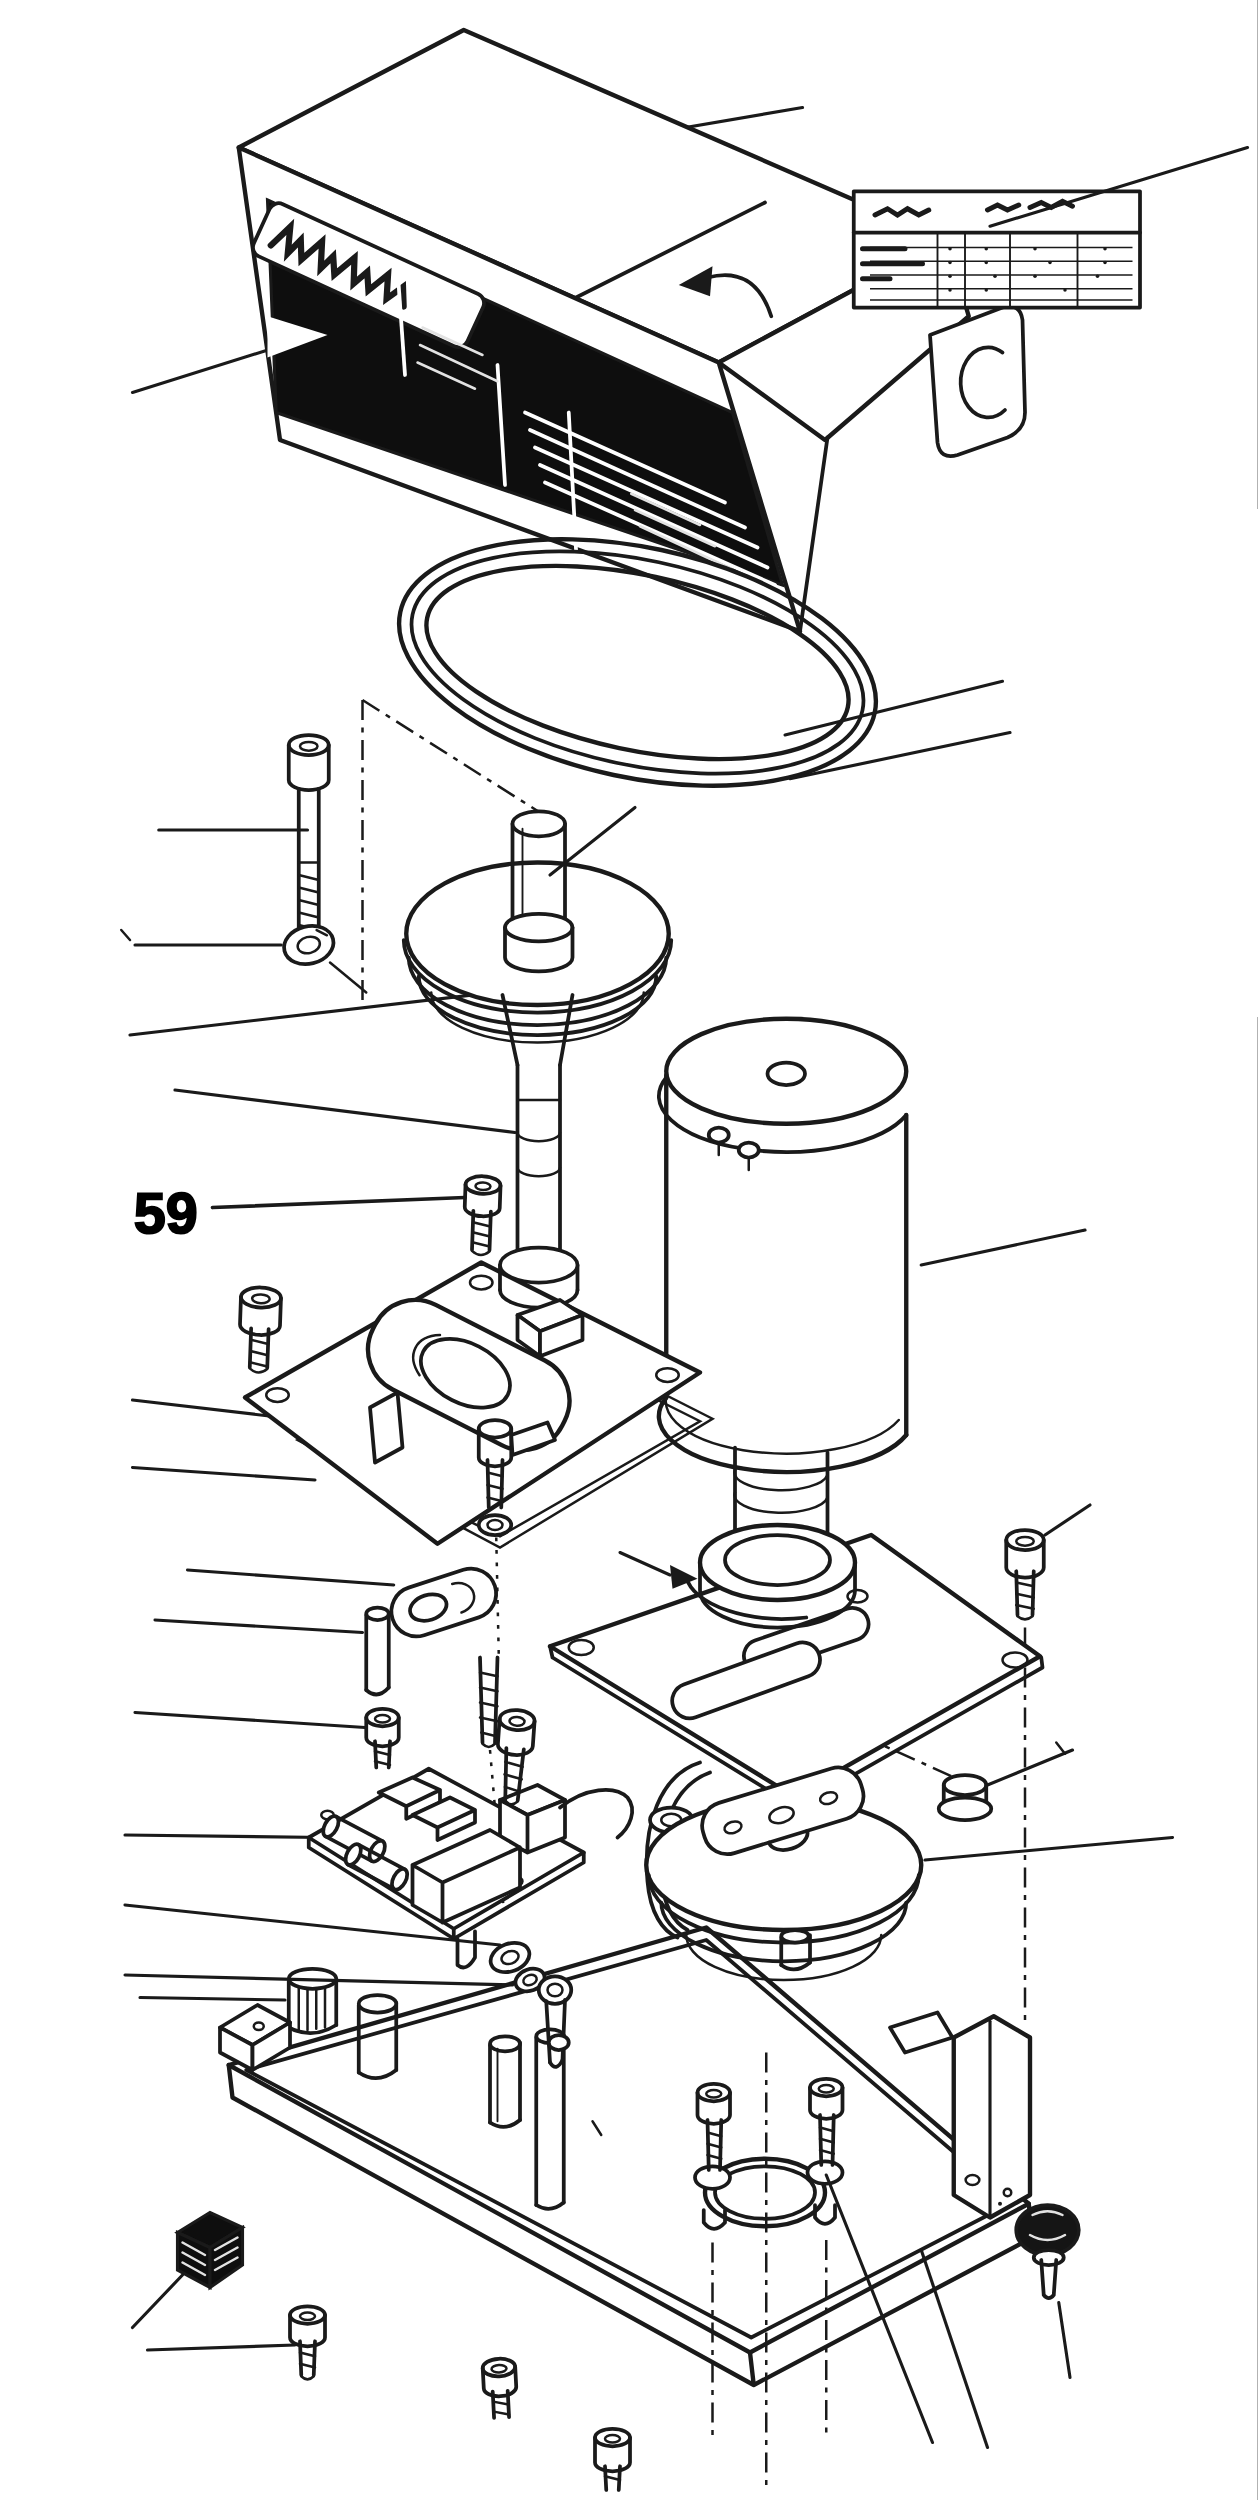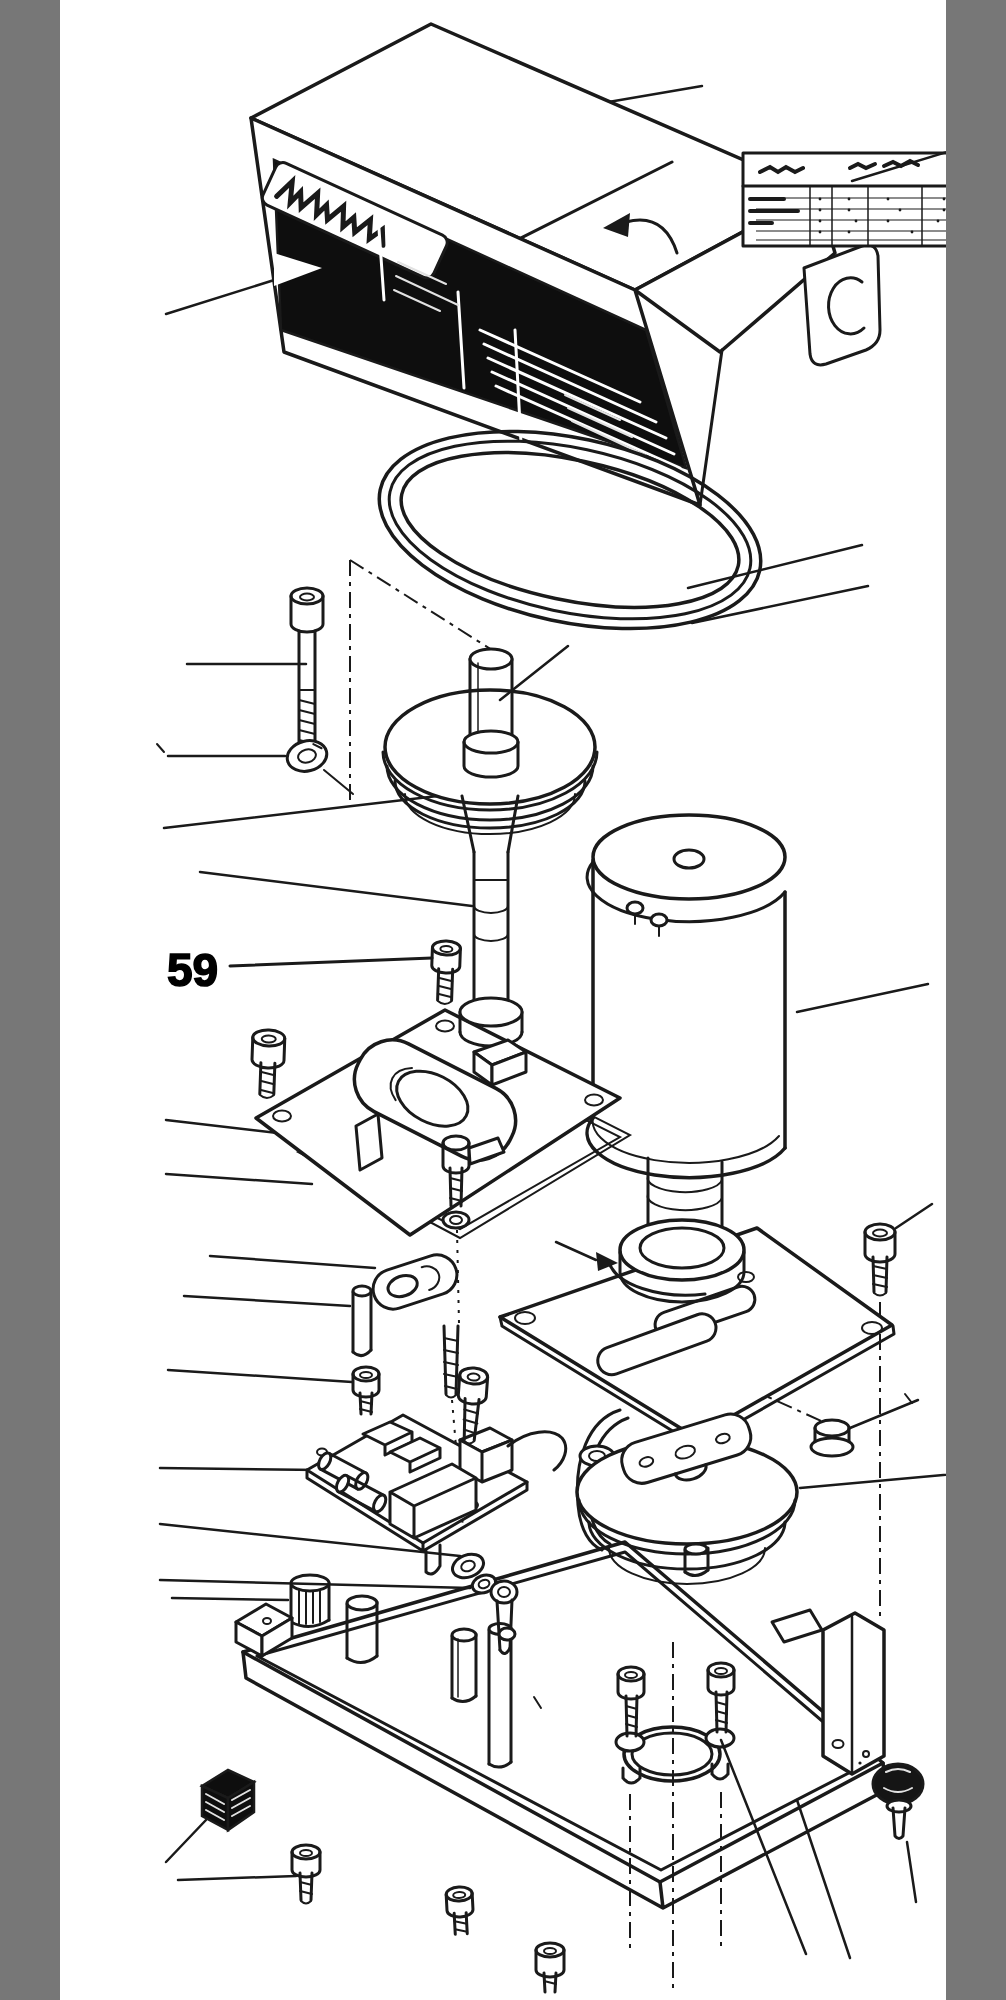--- a/index.html
+++ b/index.html
@@ -1,17 +1,17 @@
 <!DOCTYPE html>
 <html style="--paper: #ffffff; --ink: #1a1a1a; --panel: #0e0e0e;"><head>
 <meta charset="utf-8">
 <style>
   :root{ --paper:#ffffff; --ink:#1a1a1a; --panel:#0e0e0e; }
   html,body{margin:0;padding:0;background:#777;}
-  .page{width:886px;height:2000px;background:var(--paper);margin:0 auto;position:relative;overflow:hidden;}
+  .page{width:1006px;height:2000px;background:var(--paper);margin:0 auto;position:relative;overflow:hidden;}
   svg{display:block;width:1006px;height:2000px;}
   
   .o  {stroke:var(--ink);stroke-width:3;fill:none;stroke-linecap:round;stroke-linejoin:round;}
   .o35{stroke:var(--ink);stroke-width:3.5;fill:none;stroke-linecap:round;stroke-linejoin:round;}
   .o2 {stroke:var(--ink);stroke-width:2;fill:none;stroke-linecap:round;}
   .o15{stroke:var(--ink);stroke-width:1.5;fill:none;stroke-linecap:round;}
   .ow {stroke:var(--ink);stroke-width:3;fill:var(--paper);stroke-linejoin:round;}
   .ow35{stroke:var(--ink);stroke-width:3.5;fill:var(--paper);stroke-linejoin:round;}
   .ld {stroke:var(--ink);stroke-width:2.5;fill:none;stroke-linecap:round;}
   .dd {stroke:var(--ink);stroke-width:2;fill:none;stroke-dasharray:16 6 4 6;}

